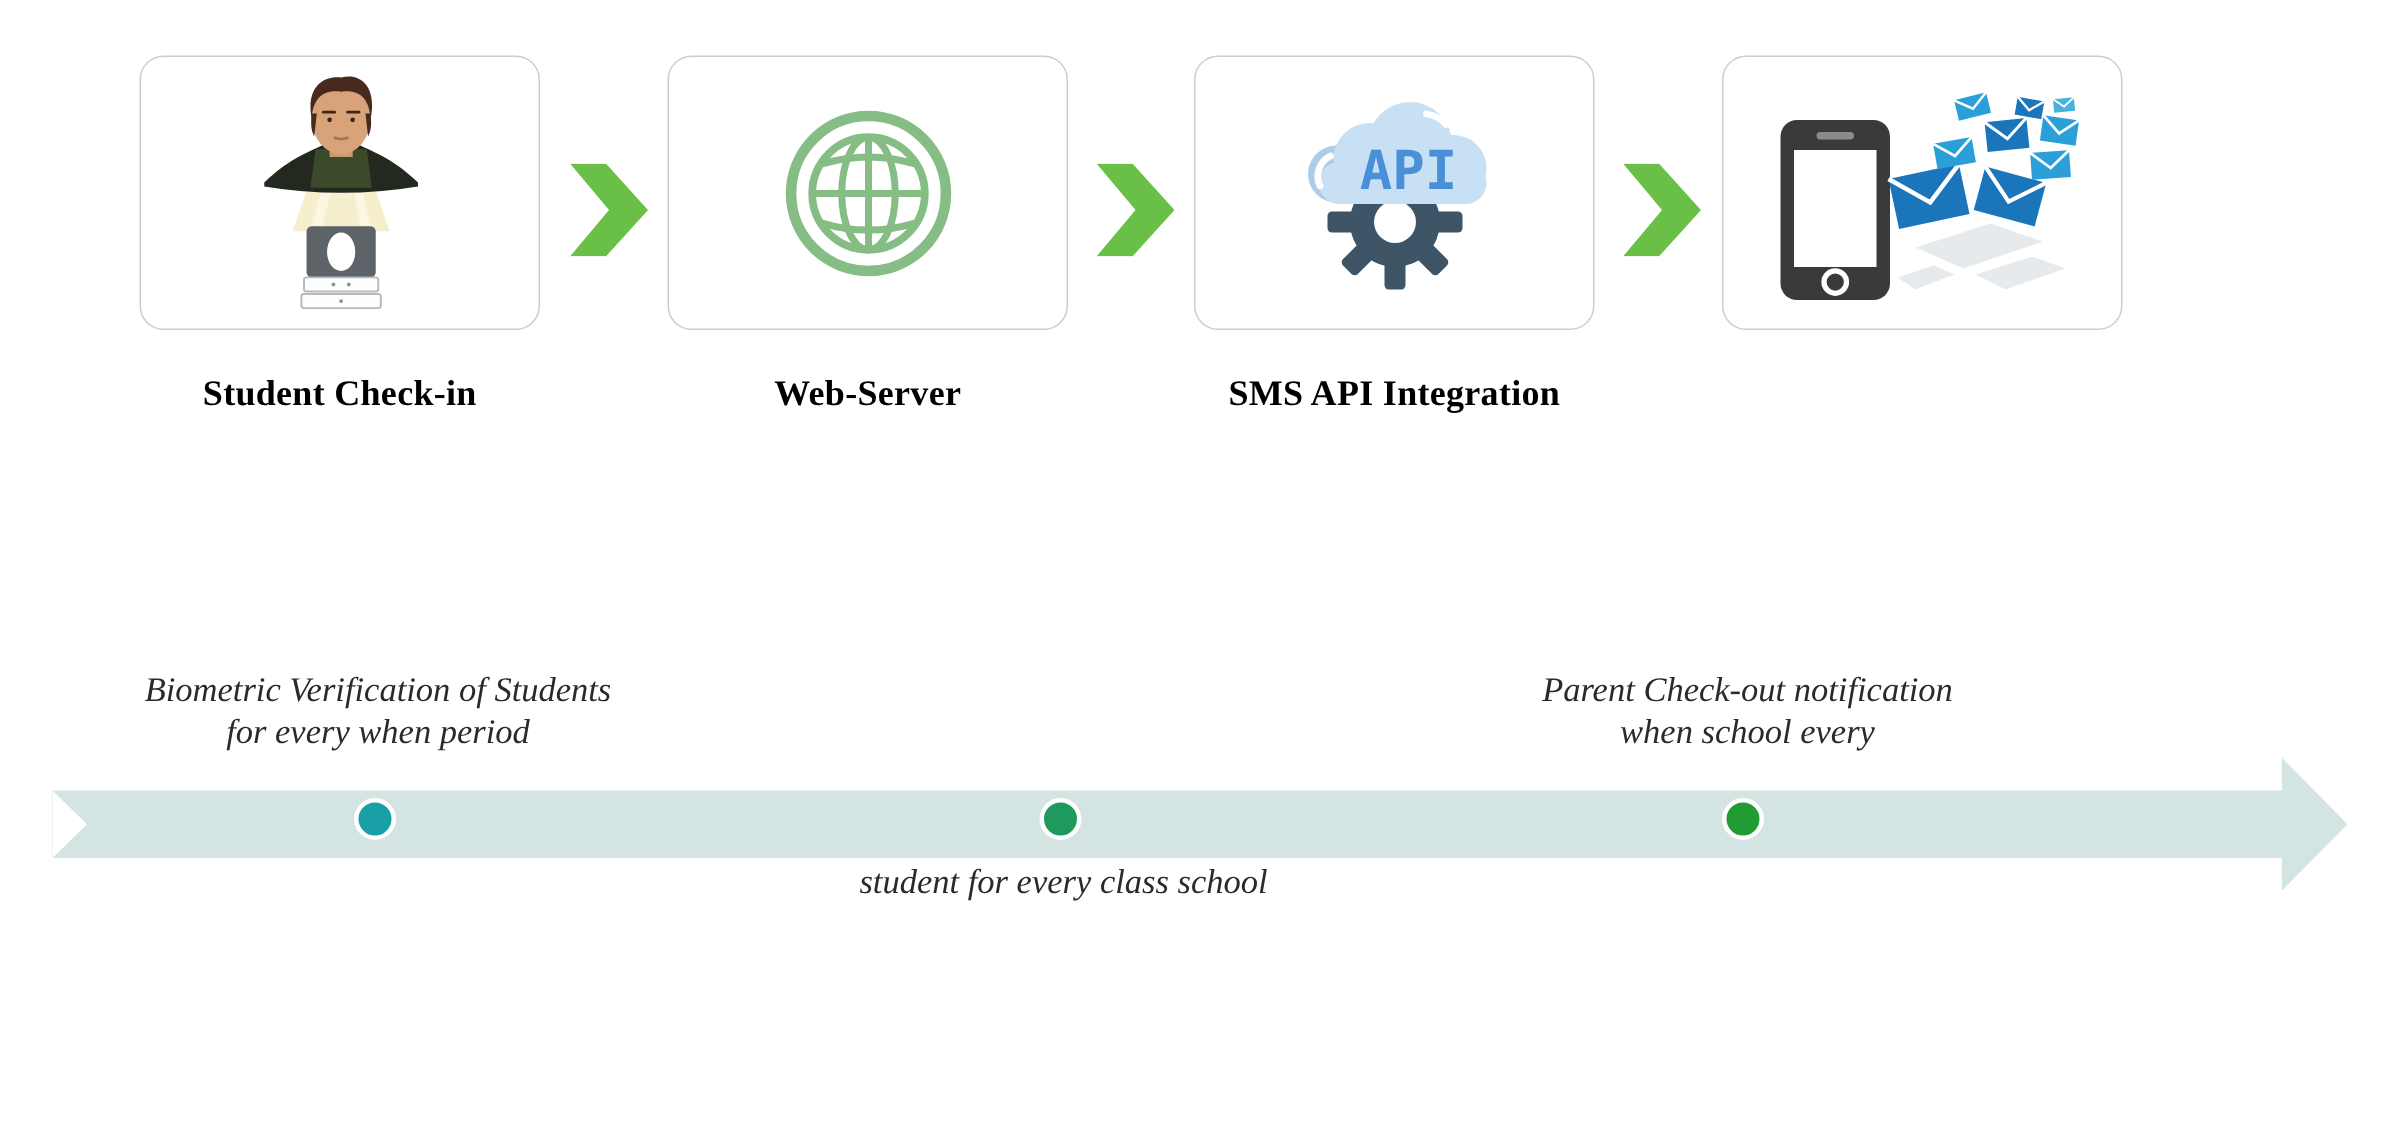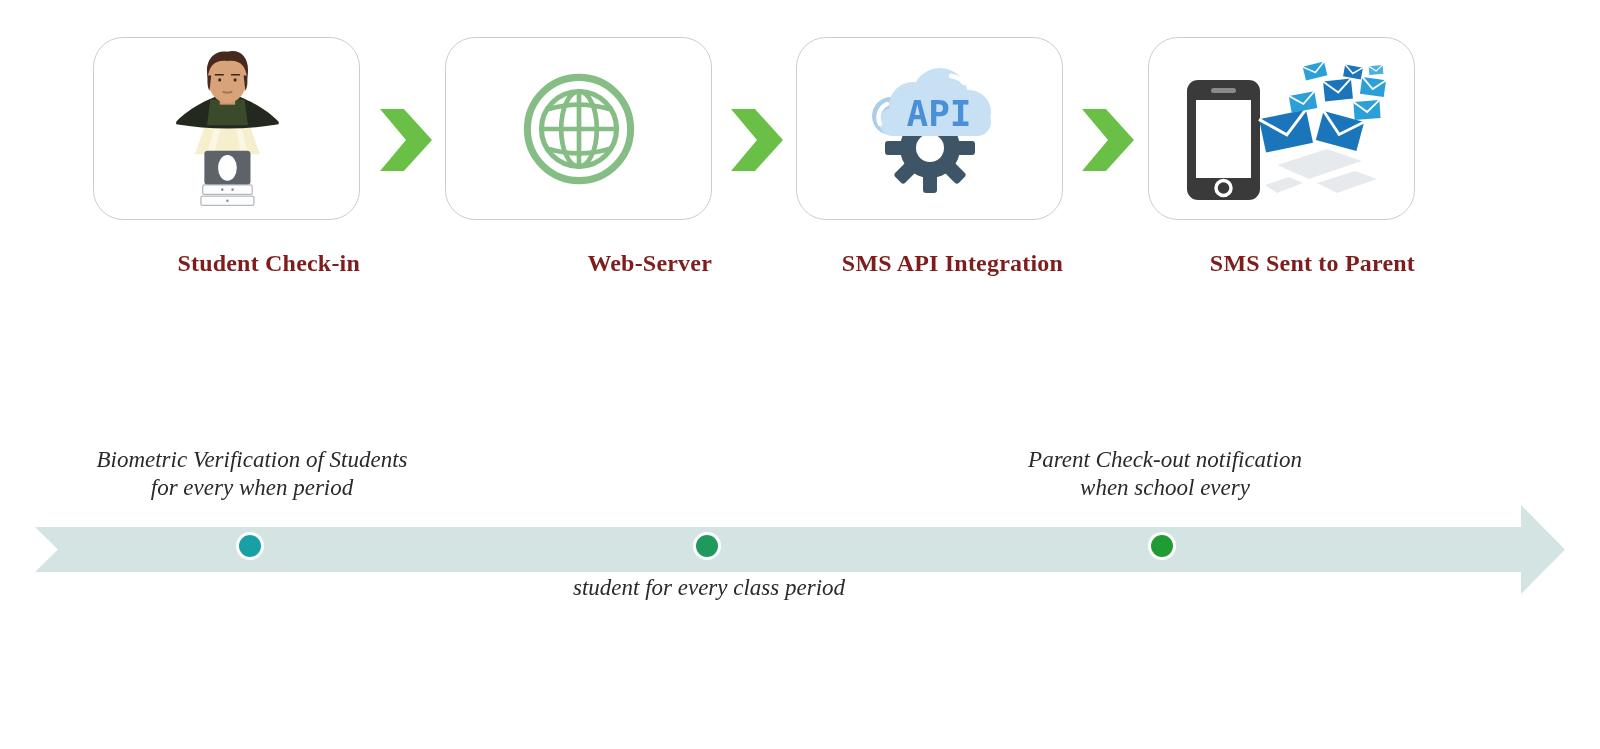--- a/index.html
+++ b/index.html
@@ -2,31 +2,31 @@
 <html><head>
 <meta charset="utf-8">
 <style>
   * { margin:0; padding:0; box-sizing:border-box; }
   body { background:#ffffff; font-family:"Liberation Serif", serif; }
   .canvas { position:relative; width:1600px; height:749px; background:#ffffff; overflow:hidden; }
 
   
   .card {
     position:absolute; top:37px; width:267px; height:183px;
-    background:#ffffff; border:1.5px solid #cdcdcd; border-radius:30px;
+    background:#ffffff; border:1.5px solid #cdcdcd; border-radius:16px;
     display:flex; align-items:center; justify-content:center;
   }
   .card-1 { left:93px; }
   .card-2 { left:445px; }
   .card-3 { left:796px; }
   .card-4 { left:1148px; }
 
   .step-label {
-    position:absolute; top:250px; width:267px; text-align:right;
-    font-size:24px; font-weight:bold; color:#7f1d1d; letter-spacing:0.2px;
+    position:absolute; top:250px; width:267px; text-align:center;
+    font-size:24px; font-weight:bold; color:#000000; letter-spacing:0.2px;
   }
   .label-1 { left:93px; }
   .label-2 { left:445px; }
   .label-3 { left:796px; }
   .label-4 { left:1148px; }
 
   
   .chevron {
     position:absolute; top:109px; width:52px; height:62px;
     clip-path:polygon(0 0, 46% 0, 100% 50%, 46% 100%, 0 100%, 50% 50%);
@@ -206,35 +206,34 @@
     </svg>
   </div>
 
   <div class="chevron chev-1" style="background: rgb(106, 191, 70);"></div>
   <div class="chevron chev-2" style="background: rgb(106, 191, 70);"></div>
   <div class="chevron chev-3" style="background: rgb(106, 191, 70);"></div>
 
   <div class="step-label label-1">Student Check-in</div>
   <div class="step-label label-3">SMS API Integration</div>
   <div class="step-label label-2">Web-Server</div>
-  <div class="step-label label-4">SMS Sent to Parent</div>
 
   <div class="tl-band" style="background: rgb(211, 228, 226);"></div>
   <div class="tl-notch"></div>
   <div class="tl-head" style="background: rgb(211, 228, 226);"></div>
 
   <div class="tl-dot dot-1" style="background: rgb(24, 160, 166);"></div>
   <div class="tl-dot dot-2" style="background: rgb(29, 154, 92);"></div>
   <div class="tl-dot dot-3" style="background: rgb(33, 155, 51);"></div>
 
   <div class="annotation ann-1">
     <div>Biometric Verification of Students</div>
     <div>for every when period</div>
   </div>
   <div class="annotation ann-2">
-    <div>student for every class period</div>
+    <div>student for every class school</div>
   </div>
   <div class="annotation ann-3">
     <div>Parent Check-out notification</div>
     <div>when school every</div>
   </div>
 
 </div>
 
 </body></html>

